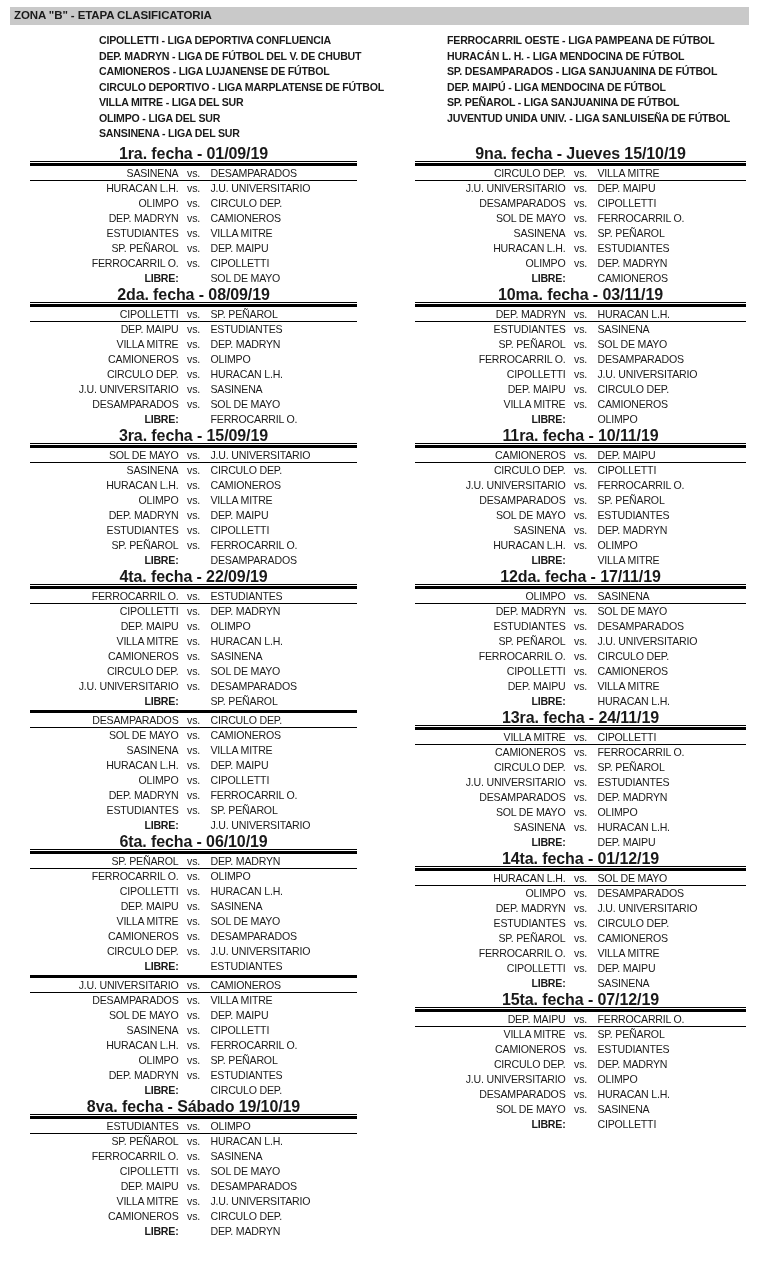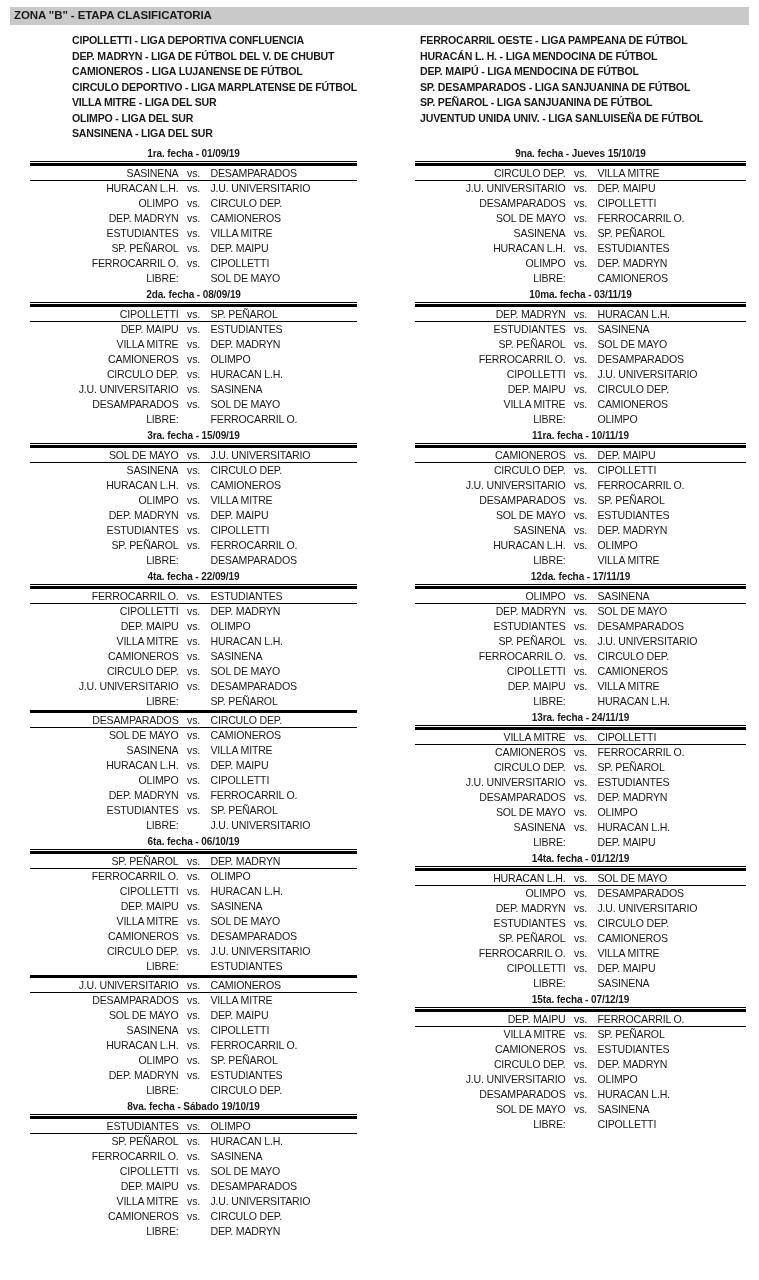--- a/index.html
+++ b/index.html
@@ -16,72 +16,72 @@
     -webkit-font-smoothing:antialiased;
   }
   .header-bar{
     margin:7px 10px 0 10px;
     background:var(--header-bg);
     font-weight:bold; font-size:11.5px; line-height:13px;
     padding:2px 4px 3px 4px;
     letter-spacing:-0.1px;
     white-space:nowrap;
   }
-  .teams-wrap{ display:flex; margin-top:8px; }
+  .teams-wrap{ display:flex; margin-top:8px;padding-left:27px; }
   .teams-col{
     font-weight:bold; font-size:10.6px; line-height:15.5px;
     letter-spacing:-0.2px; white-space:nowrap;
   }
   .teams-col.left{ margin-left:72px; width:348px; }
   .teams-col.right{ flex:1; }
   .fx-wrap{ display:flex; margin-top:3px; align-items:flex-start; }
   .fx-col{ width:327px; margin-left:30px; }
   .fx-col.right{ width:331px; margin-left:58px; }
   .fecha-block{ margin-bottom:0; }
   .fecha-title{
-    text-align:center; font-weight:bold; font-size:10px; line-height:13px;
+    text-align:center; font-weight:bold; font-size:16px; line-height:13px;
     padding:2px 0 1px 0;
     border-bottom:1px solid var(--rule);
     letter-spacing:-0.1px;
     white-space:nowrap;
   }
   .thick-rule{ height:3px; background:var(--rule); margin-top:1px; }
   .match-row{
     display:grid;
     grid-template-columns:calc(50% - 15px) 30px auto;
     font-size:10.6px; line-height:14px; height:15px;
     align-items:center; white-space:nowrap;
     letter-spacing:-0.2px;
   }
   .match-row.first{ border-bottom:1px solid var(--rule); }
   .match-row .home{ text-align:right; }
   .match-row .vs{ text-align:center; }
   .match-row .away{ text-align:left; padding-left:2px; }
-  .match-row .libre-lbl{ font-weight:normal; }
+  .match-row .libre-lbl{ font-weight:bold; }
 </style>
 </head>
 <body>
 
 <div class="header-bar">ZONA "B" - ETAPA CLASIFICATORIA</div>
 
 <div class="teams-wrap">
   <div class="teams-col left" id="teams-left">
       <div class="team-line">CIPOLLETTI - LIGA DEPORTIVA CONFLUENCIA</div>
       <div class="team-line">DEP. MADRYN - LIGA DE FÚTBOL DEL V. DE CHUBUT</div>
       <div class="team-line">CAMIONEROS - LIGA LUJANENSE DE FÚTBOL</div>
       <div class="team-line">CIRCULO DEPORTIVO - LIGA MARPLATENSE DE FÚTBOL</div>
       <div class="team-line">VILLA MITRE - LIGA DEL SUR</div>
       <div class="team-line">OLIMPO - LIGA DEL SUR</div>
       <div class="team-line">SANSINENA - LIGA DEL SUR</div>
     </div>
   <div class="teams-col right" id="teams-right">
       <div class="team-line">FERROCARRIL OESTE - LIGA PAMPEANA DE FÚTBOL</div>
       <div class="team-line">HURACÁN L. H. - LIGA MENDOCINA DE FÚTBOL</div>
+      <div class="team-line">SP. DESAMPARADOS - LIGA SANJUANINA DE FÚTBOL</div>
       <div class="team-line">DEP. MAIPÚ - LIGA MENDOCINA DE FÚTBOL</div>
-      <div class="team-line">SP. DESAMPARADOS - LIGA SANJUANINA DE FÚTBOL</div>
       <div class="team-line">SP. PEÑAROL - LIGA SANJUANINA DE FÚTBOL</div>
       <div class="team-line">JUVENTUD UNIDA UNIV. - LIGA SANLUISEÑA DE FÚTBOL</div>
     </div>
 </div>
 
 <div class="fx-wrap">
   <div class="fx-col left" id="fx-left">
       <div class="fecha-block">
         <div class="fecha-title">1ra. fecha - 01/09/19</div>
         <div class="thick-rule"></div>

